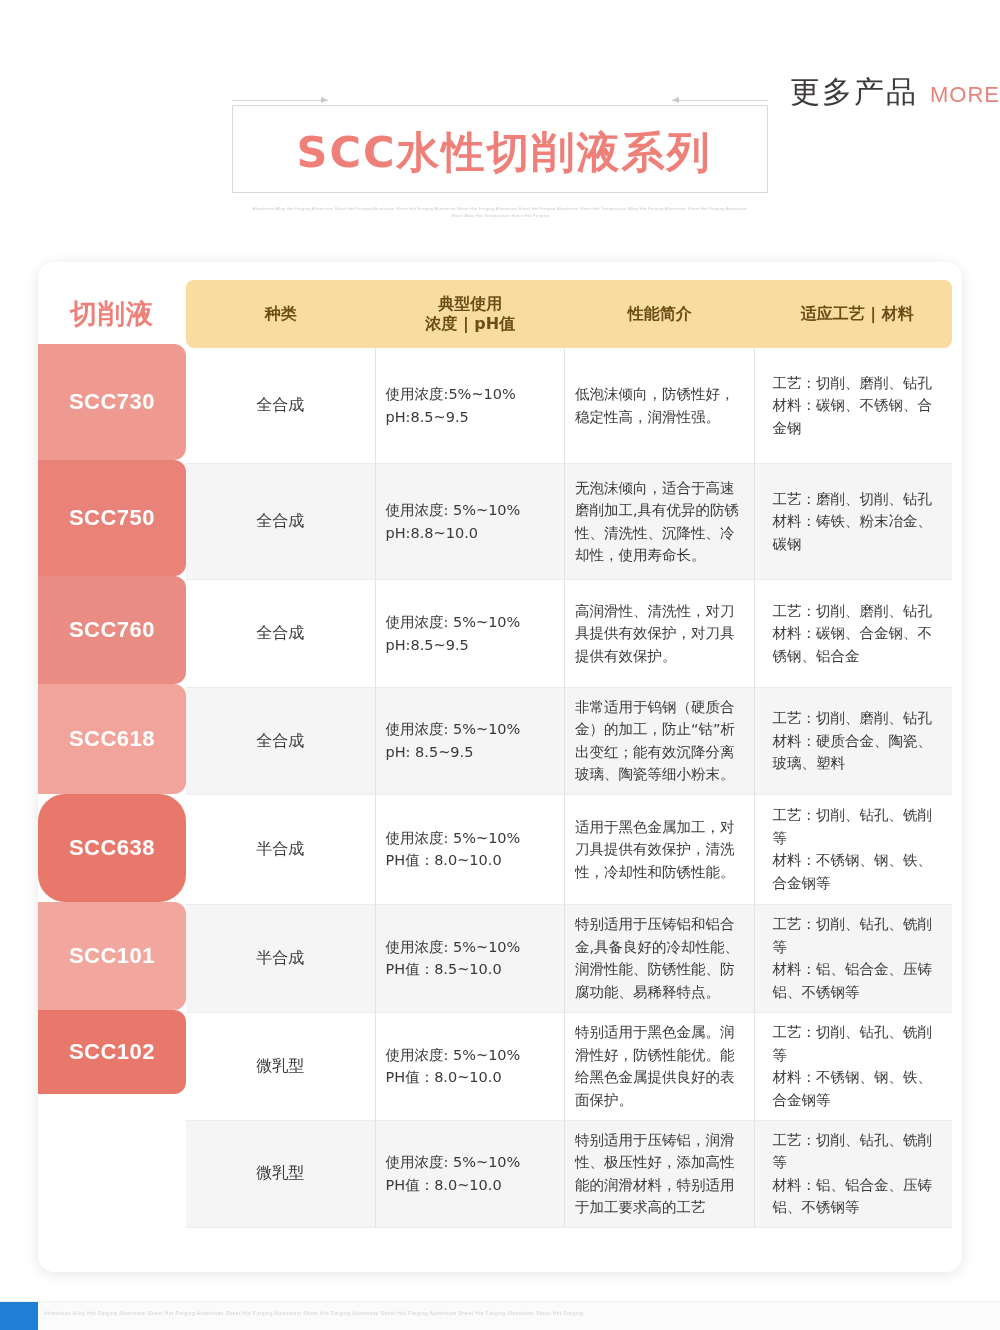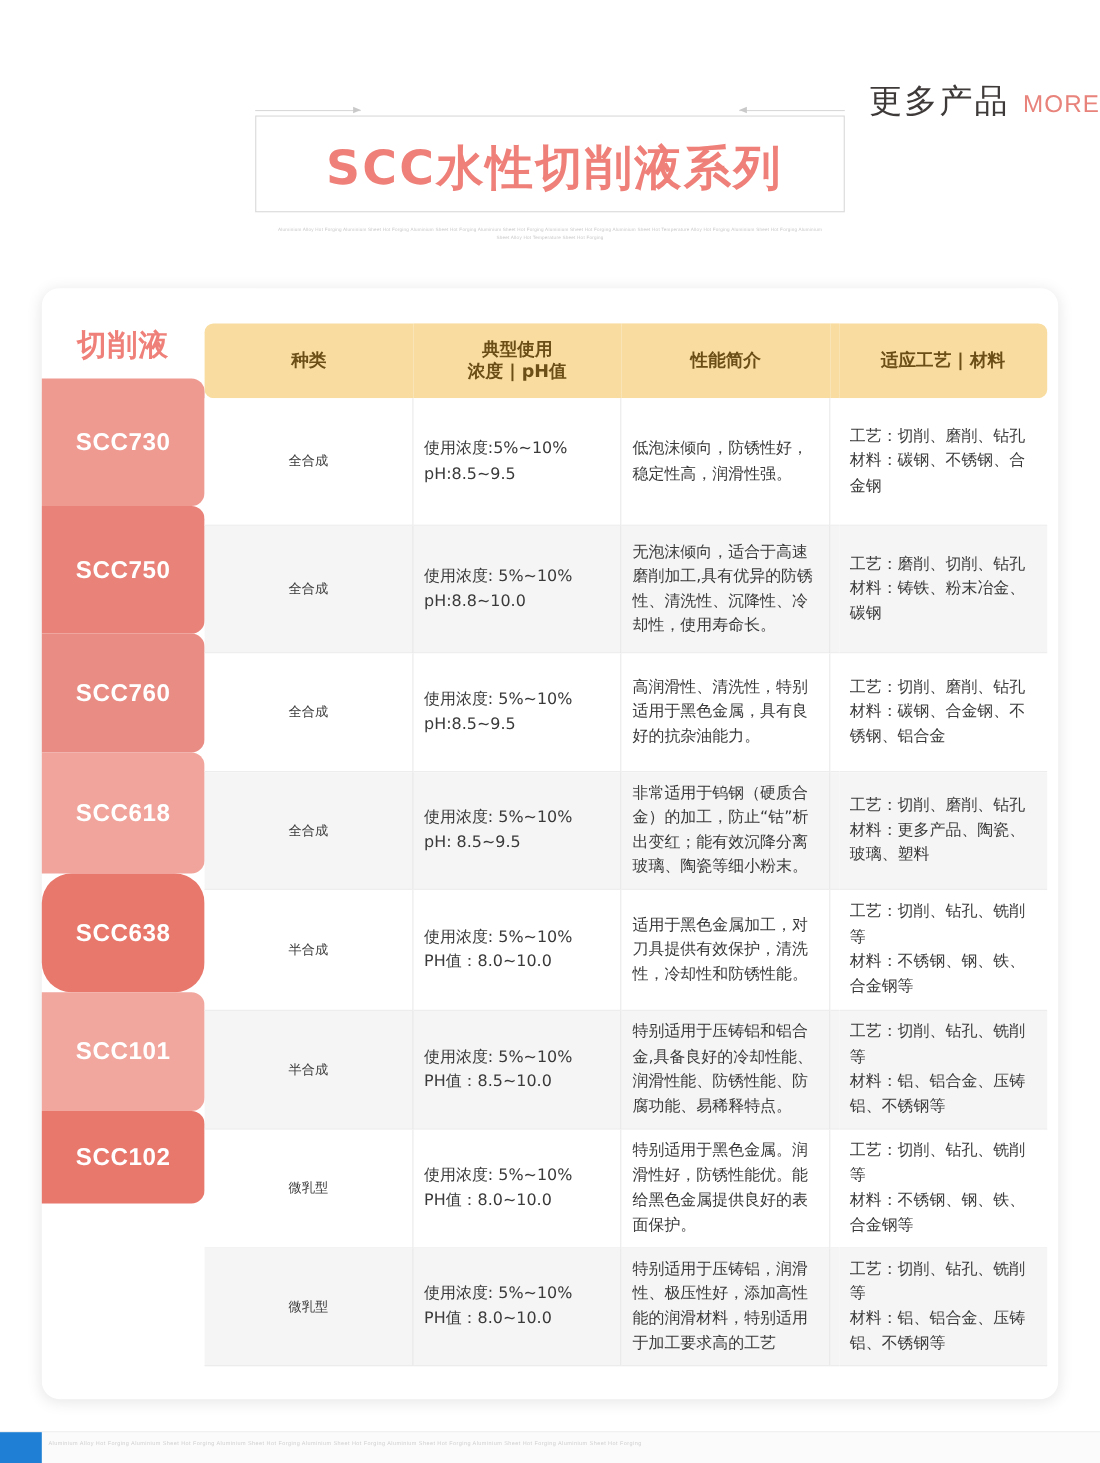--- a/index.html
+++ b/index.html
@@ -114,21 +114,21 @@
     width: 924px;
     height: 1010px;
     background: #ffffff;
     border-radius: 16px;
     box-shadow: 0 2px 14px rgba(0,0,0,0.10);
   }
 
   .table {
     position: absolute;
     left: 186px;
-    top: 294px;
+    top: 280px;
     width: 766px;
     border-collapse: separate;
     border-spacing: 0;
     table-layout: fixed;
   }
 
   .label-col {
     position: absolute;
     left: 38px;
     top: 284px;
@@ -184,21 +184,21 @@
   td {
     font-size: 14.5px;
     color: #3a3a3a;
     vertical-align: middle;
     padding: 8px 10px;
     line-height: 1.55;
     font-family: "DejaVu Sans", "Liberation Sans", sans-serif;
   }
   td.kind {
     text-align: center;
-    font-size: 12px;
+    font-size: 16px;
     width: 76px;
   }
   td.conc { width: 152px; }
   td.perf { width: 270px; }
   td.proc { width: 268px; }
 
   tr.row-odd td { background: #ffffff; }
   tr.row-even td { background: #f5f5f5; }
 
   td.kind, td.conc, td.perf {
@@ -316,38 +316,38 @@
           <div>工艺：磨削、切削、钻孔</div>
           <div>材料：铸铁、粉末冶金、碳钢</div>
         </td>
       </tr>
       <tr class="body-row row-odd" style="height: 108px;">
         <td class="kind">全合成</td>
         <td class="conc">
           <div>使用浓度: 5%~10%</div>
           <div>pH:8.5~9.5</div>
         </td>
-        <td class="perf">高润滑性、清洗性，特别适用于黑色金属，具有良好的抗杂油能力。</td>
+        <td class="perf">高润滑性、清洗性，对刀具提供有效保护，对刀具提供有效保护。</td>
         <td style="padding: 0px; width: 8px;"></td>
         <td class="proc">
           <div>工艺：切削、磨削、钻孔</div>
           <div>材料：碳钢、合金钢、不锈钢、铝合金</div>
         </td>
       </tr>
       <tr class="body-row row-even" style="height: 106px;">
         <td class="kind">全合成</td>
         <td class="conc">
           <div>使用浓度: 5%~10%</div>
           <div>pH: 8.5~9.5</div>
         </td>
         <td class="perf">非常适用于钨钢（硬质合金）的加工，防止“钴”析出变红；能有效沉降分离玻璃、陶瓷等细小粉末。</td>
         <td style="padding: 0px; width: 8px;"></td>
         <td class="proc">
           <div>工艺：切削、磨削、钻孔</div>
-          <div>材料：更多产品、陶瓷、玻璃、塑料</div>
+          <div>材料：硬质合金、陶瓷、玻璃、塑料</div>
         </td>
       </tr>
       <tr class="body-row row-odd" style="height: 110px;">
         <td class="kind">半合成</td>
         <td class="conc">
           <div>使用浓度: 5%~10%</div>
           <div>PH值：8.0~10.0</div>
         </td>
         <td class="perf">适用于黑色金属加工，对刀具提供有效保护，清洗性，冷却性和防锈性能。</td>
         <td style="padding: 0px; width: 8px;"></td>

